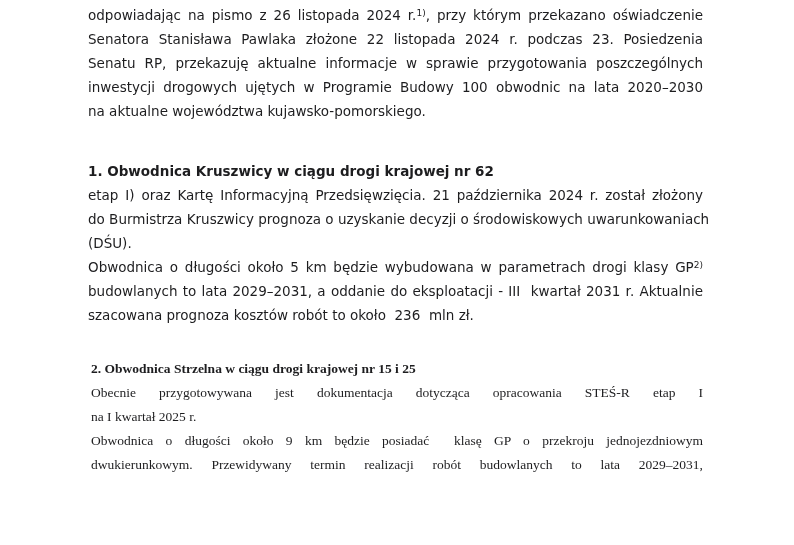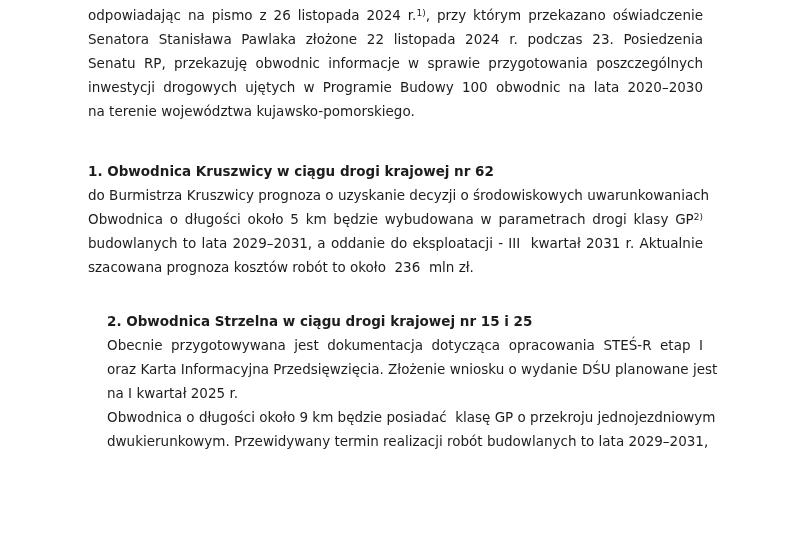--- a/index.html
+++ b/index.html
@@ -15,59 +15,60 @@
     font-family: "DejaVu Sans", "Liberation Sans", sans-serif;
     font-size: 13.5px;
     line-height: 24px;
     color: #1d1d1f;
     background: #ffffff;
   }
   .line { height: 24px; white-space: nowrap; }
   .jl { text-align: justify; text-align-last: justify; }
   .heading { font-weight: bold; }
   .sec1 { margin-top: 36px; }
-  .sec2 { margin-top: 30px; margin-left: 19px; }
+  .sec2 { margin-top: 30px; margin-left: 3px; font-family: Liberation Serif, serif; }
   sup.fnref {
     font-size: 9px;
     line-height: 0;
     vertical-align: baseline;
     position: relative;
     top: -4.5px;
   }
 </style>
 </head>
 <body>
 
 <div class="page">
 
   <div>
     <div class="line jl"><span>odpowiadając na pismo z 26 listopada 2024 r.</span><sup class="fnref">1)</sup><span>, przy którym przekazano oświadczenie</span></div>
     <div class="line jl">Senatora Stanisława Pawlaka złożone 22 listopada 2024 r. podczas 23. Posiedzenia</div>
-    <div class="line jl">Senatu RP, przekazuję obwodnic informacje w sprawie przygotowania poszczególnych</div>
+    <div class="line jl">Senatu RP, przekazuję aktualne informacje w sprawie przygotowania poszczególnych</div>
     <div class="line jl">inwestycji drogowych ujętych w Programie Budowy 100 obwodnic na lata 2020–2030</div>
-    <div class="line">na terenie województwa kujawsko-pomorskiego.</div>
+    <div class="line">na aktualne województwa kujawsko-pomorskiego.</div>
   </div>
 
   <div class="sec1">
     <div class="line heading">1. Obwodnica Kruszwicy w ciągu drogi krajowej nr 62</div>
     <div>
+      <div class="line jl">etap I) oraz Kartę Informacyjną Przedsięwzięcia. 21 października 2024 r. został złożony</div>
       <div class="line jl">do Burmistrza Kruszwicy prognoza o uzyskanie decyzji o środowiskowych uwarunkowaniach</div>
+      <div class="line">(DŚU).</div>
     </div>
     <div>
       <div class="line jl"><span>Obwodnica o długości około 5 km będzie wybudowana w parametrach drogi klasy GP</span><sup class="fnref">2)</sup></div>
       <div class="line jl">budowlanych to lata 2029–2031, a oddanie do eksploatacji - III &nbsp;kwartał 2031 r. Aktualnie</div>
       <div class="line">szacowana prognoza kosztów robót to około &nbsp;236 &nbsp;mln zł.</div>
     </div>
   </div>
 
   <div class="sec2">
     <div class="line heading">2. Obwodnica Strzelna w ciągu drogi krajowej nr 15 i 25</div>
     <div>
       <div class="line jl">Obecnie przygotowywana jest dokumentacja dotycząca opracowania STEŚ-R etap I</div>
-      <div class="line jl">oraz Karta Informacyjna Przedsięwzięcia. Złożenie wniosku o wydanie DŚU planowane jest</div>
       <div class="line">na I kwartał 2025 r.</div>
     </div>
     <div>
       <div class="line jl">Obwodnica o długości około 9 km będzie posiadać &nbsp;klasę GP o przekroju jednojezdniowym</div>
       <div class="line jl">dwukierunkowym. Przewidywany termin realizacji robót budowlanych to lata 2029–2031,</div>
     </div>
   </div>
 
 </div>
 

